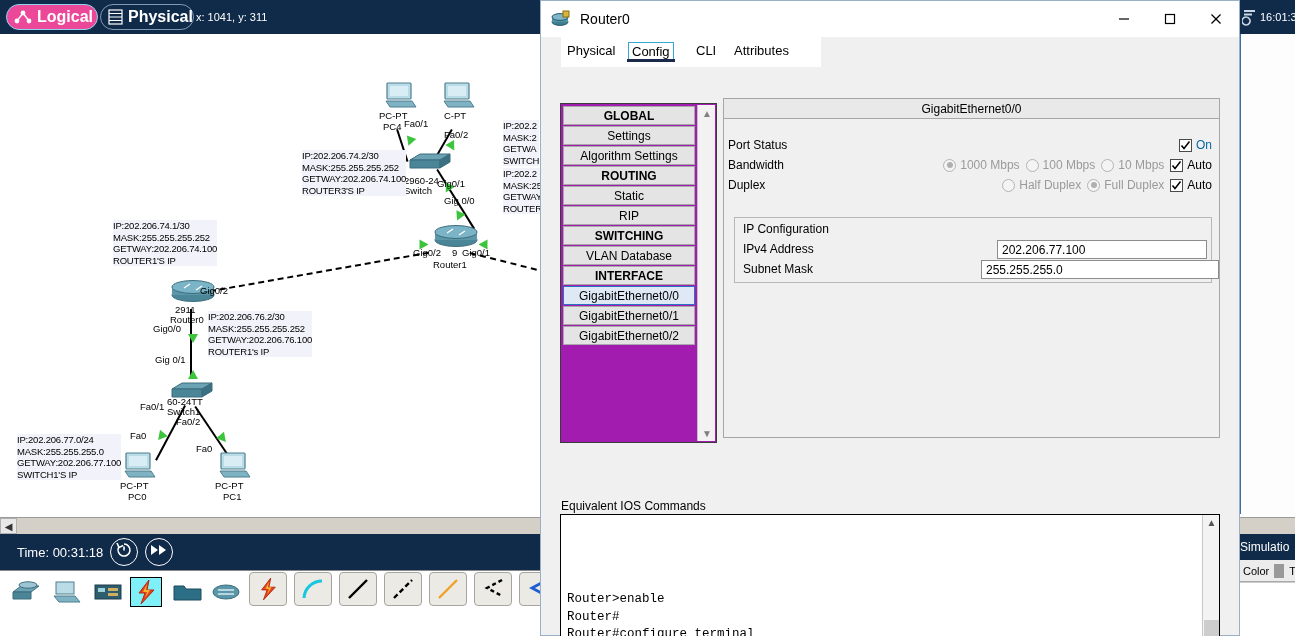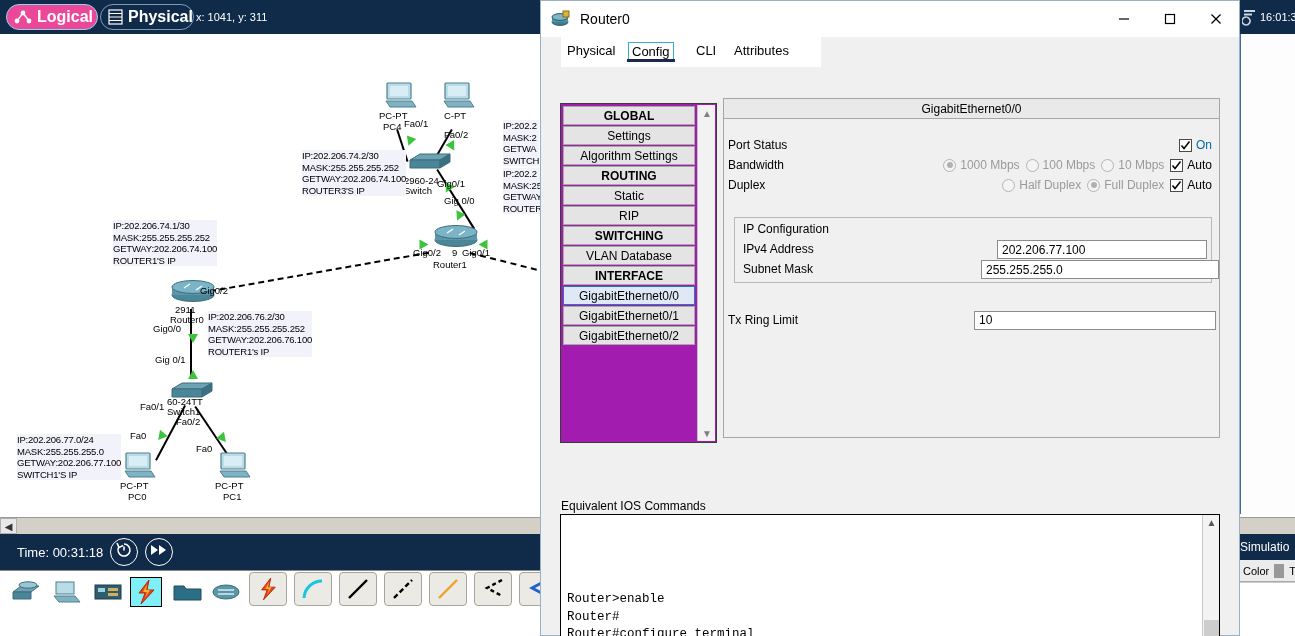--- a/index.html
+++ b/index.html
@@ -700,24 +700,20 @@
 
 
         <div class="ipgroup">
           <div class="ipgroup-title">IP Configuration</div>
           <div style="position:absolute; left:8px; top:24px; font-size:12px;">IPv4 Address</div>
           <span class="txt-in" style="position:absolute; left:246px; top:22px; width:210px;margin-left:16px;">202.206.77.100</span>
           <div style="position:absolute; left:8px; top:44px; font-size:12px;">Subnet Mask</div>
           <span class="txt-in" style="position:absolute; left:246px; top:42px; width:238px;">255.255.255.0</span>
         </div>
 
-        <div class="row" style="top:211px;">
-          <span class="row-label">Tx Ring Limit</span>
-          <span class="txt-in" style="position:absolute; left:246px; width:242px;">10</span>
-        </div>
       </div>
 
       <div class="ios-label">Equivalent IOS Commands</div>
       <div class="ios-box">
         <div class="ios-text">
 
 
 
 Router&gt;enable
 Router#

